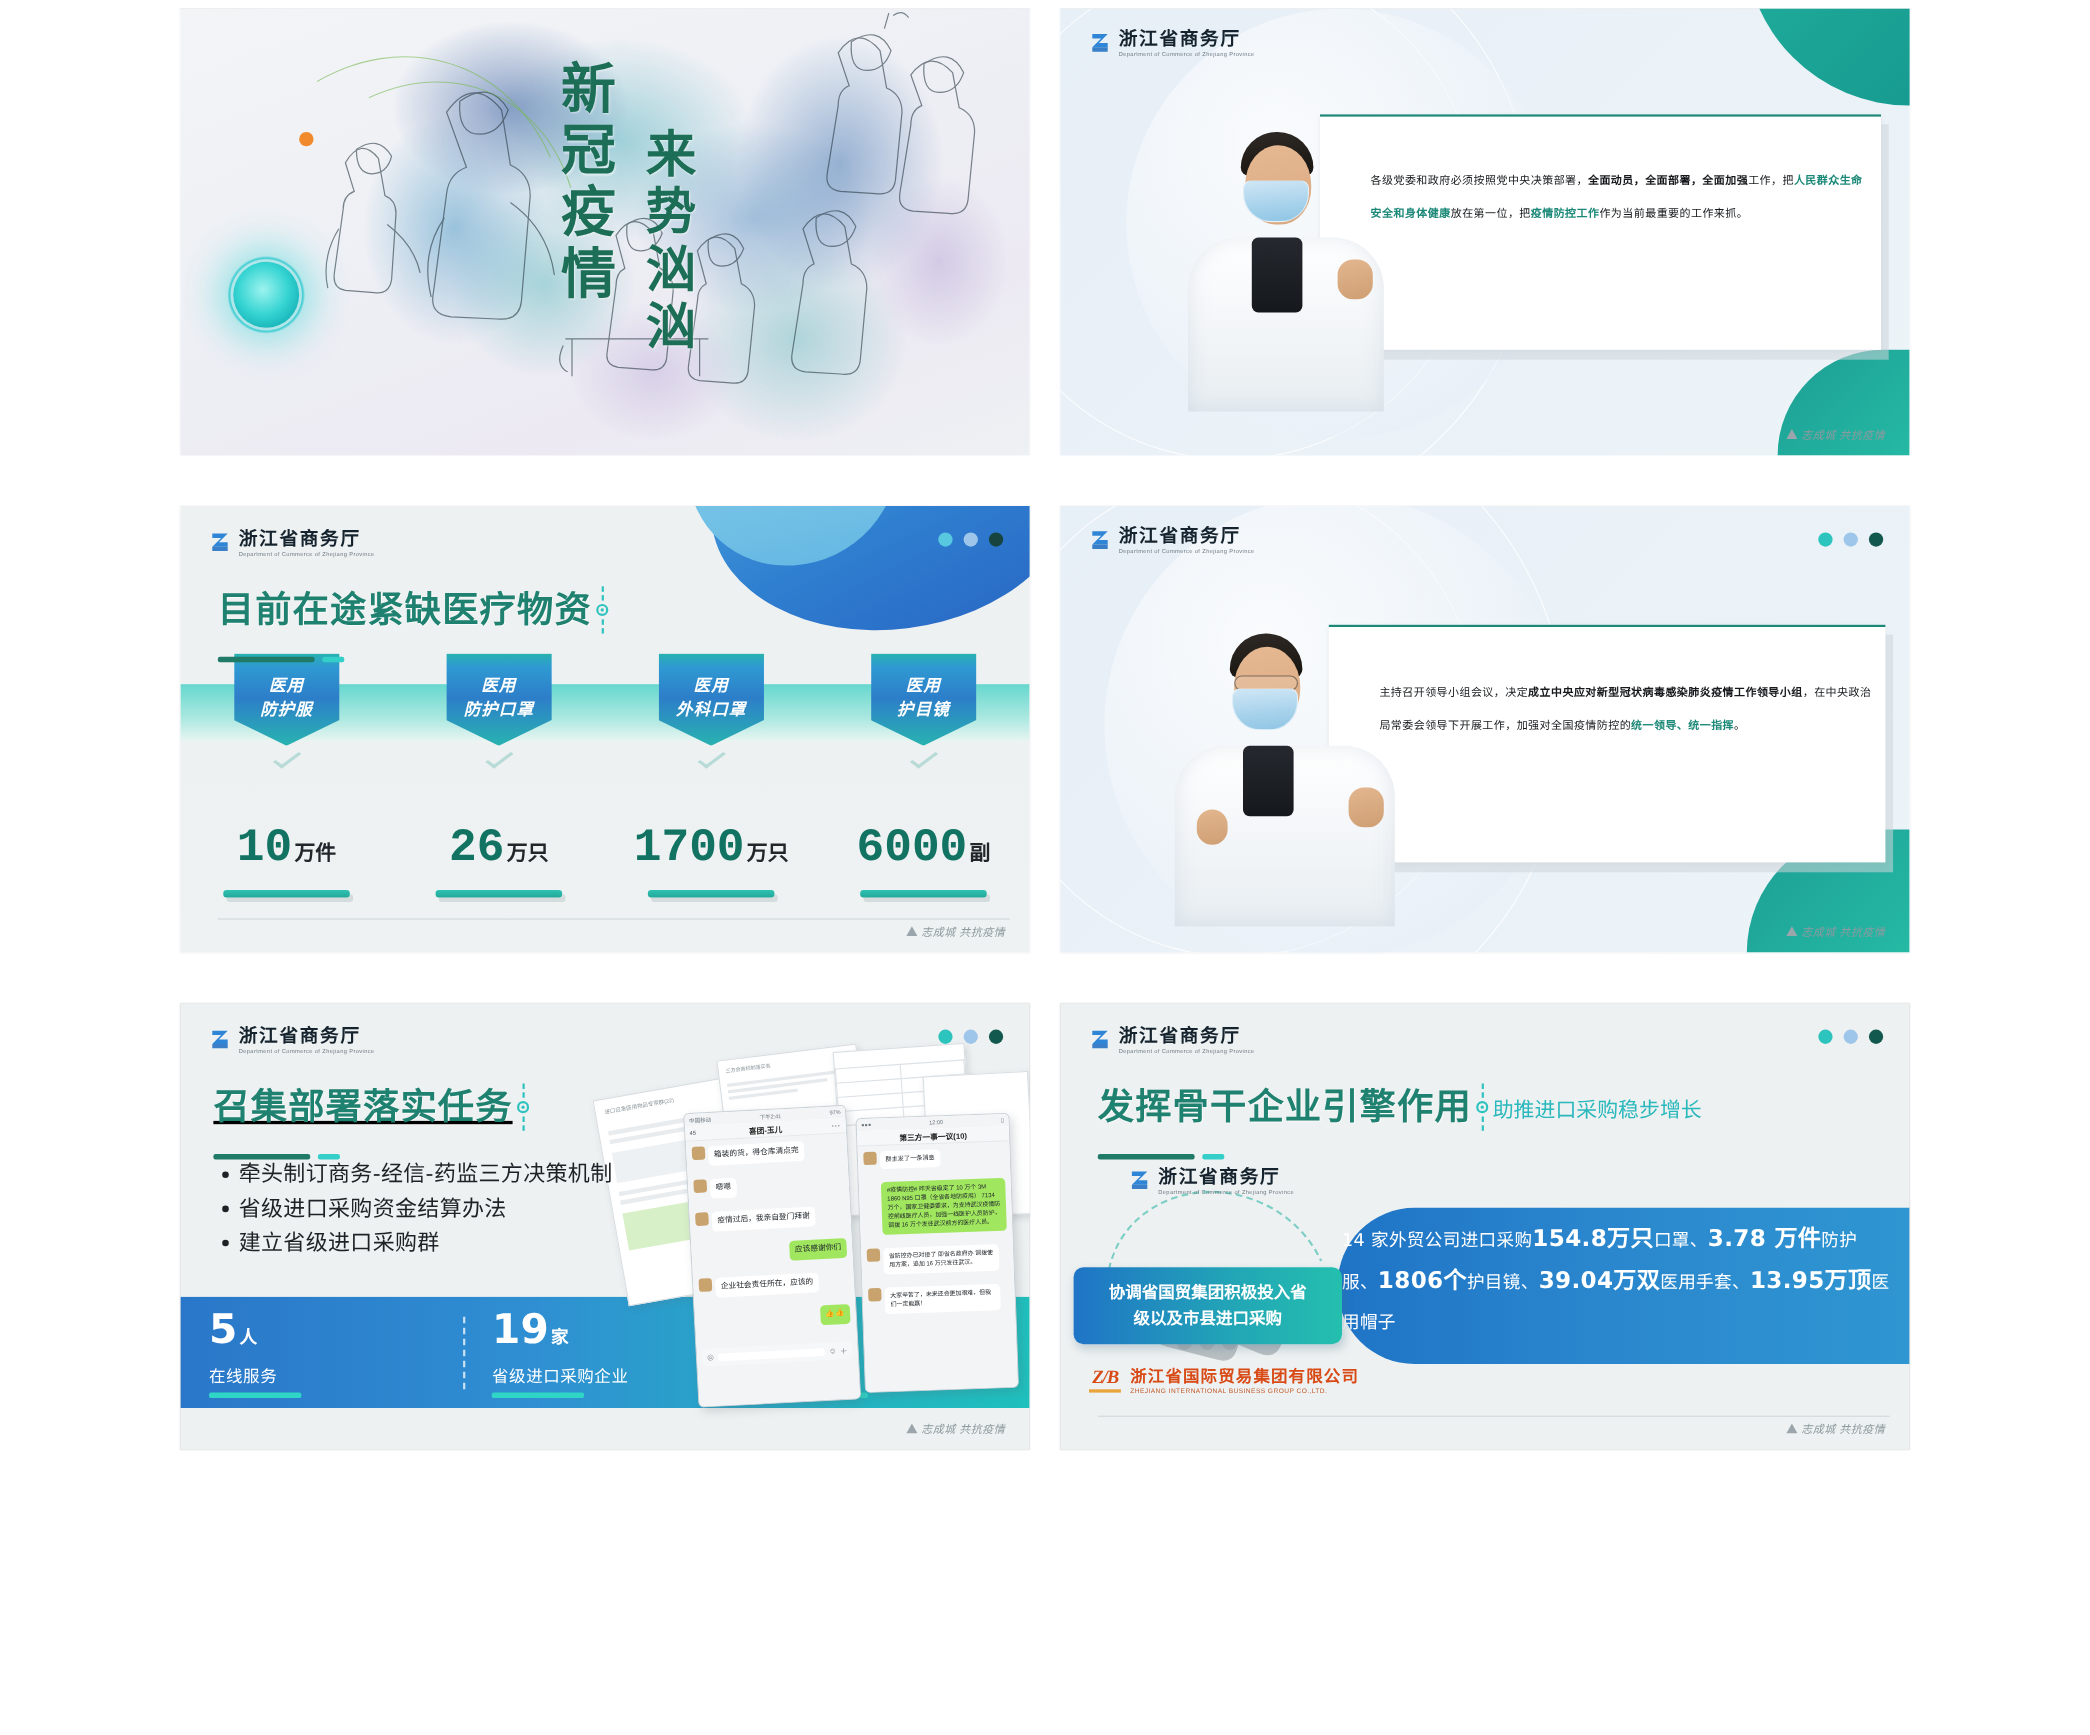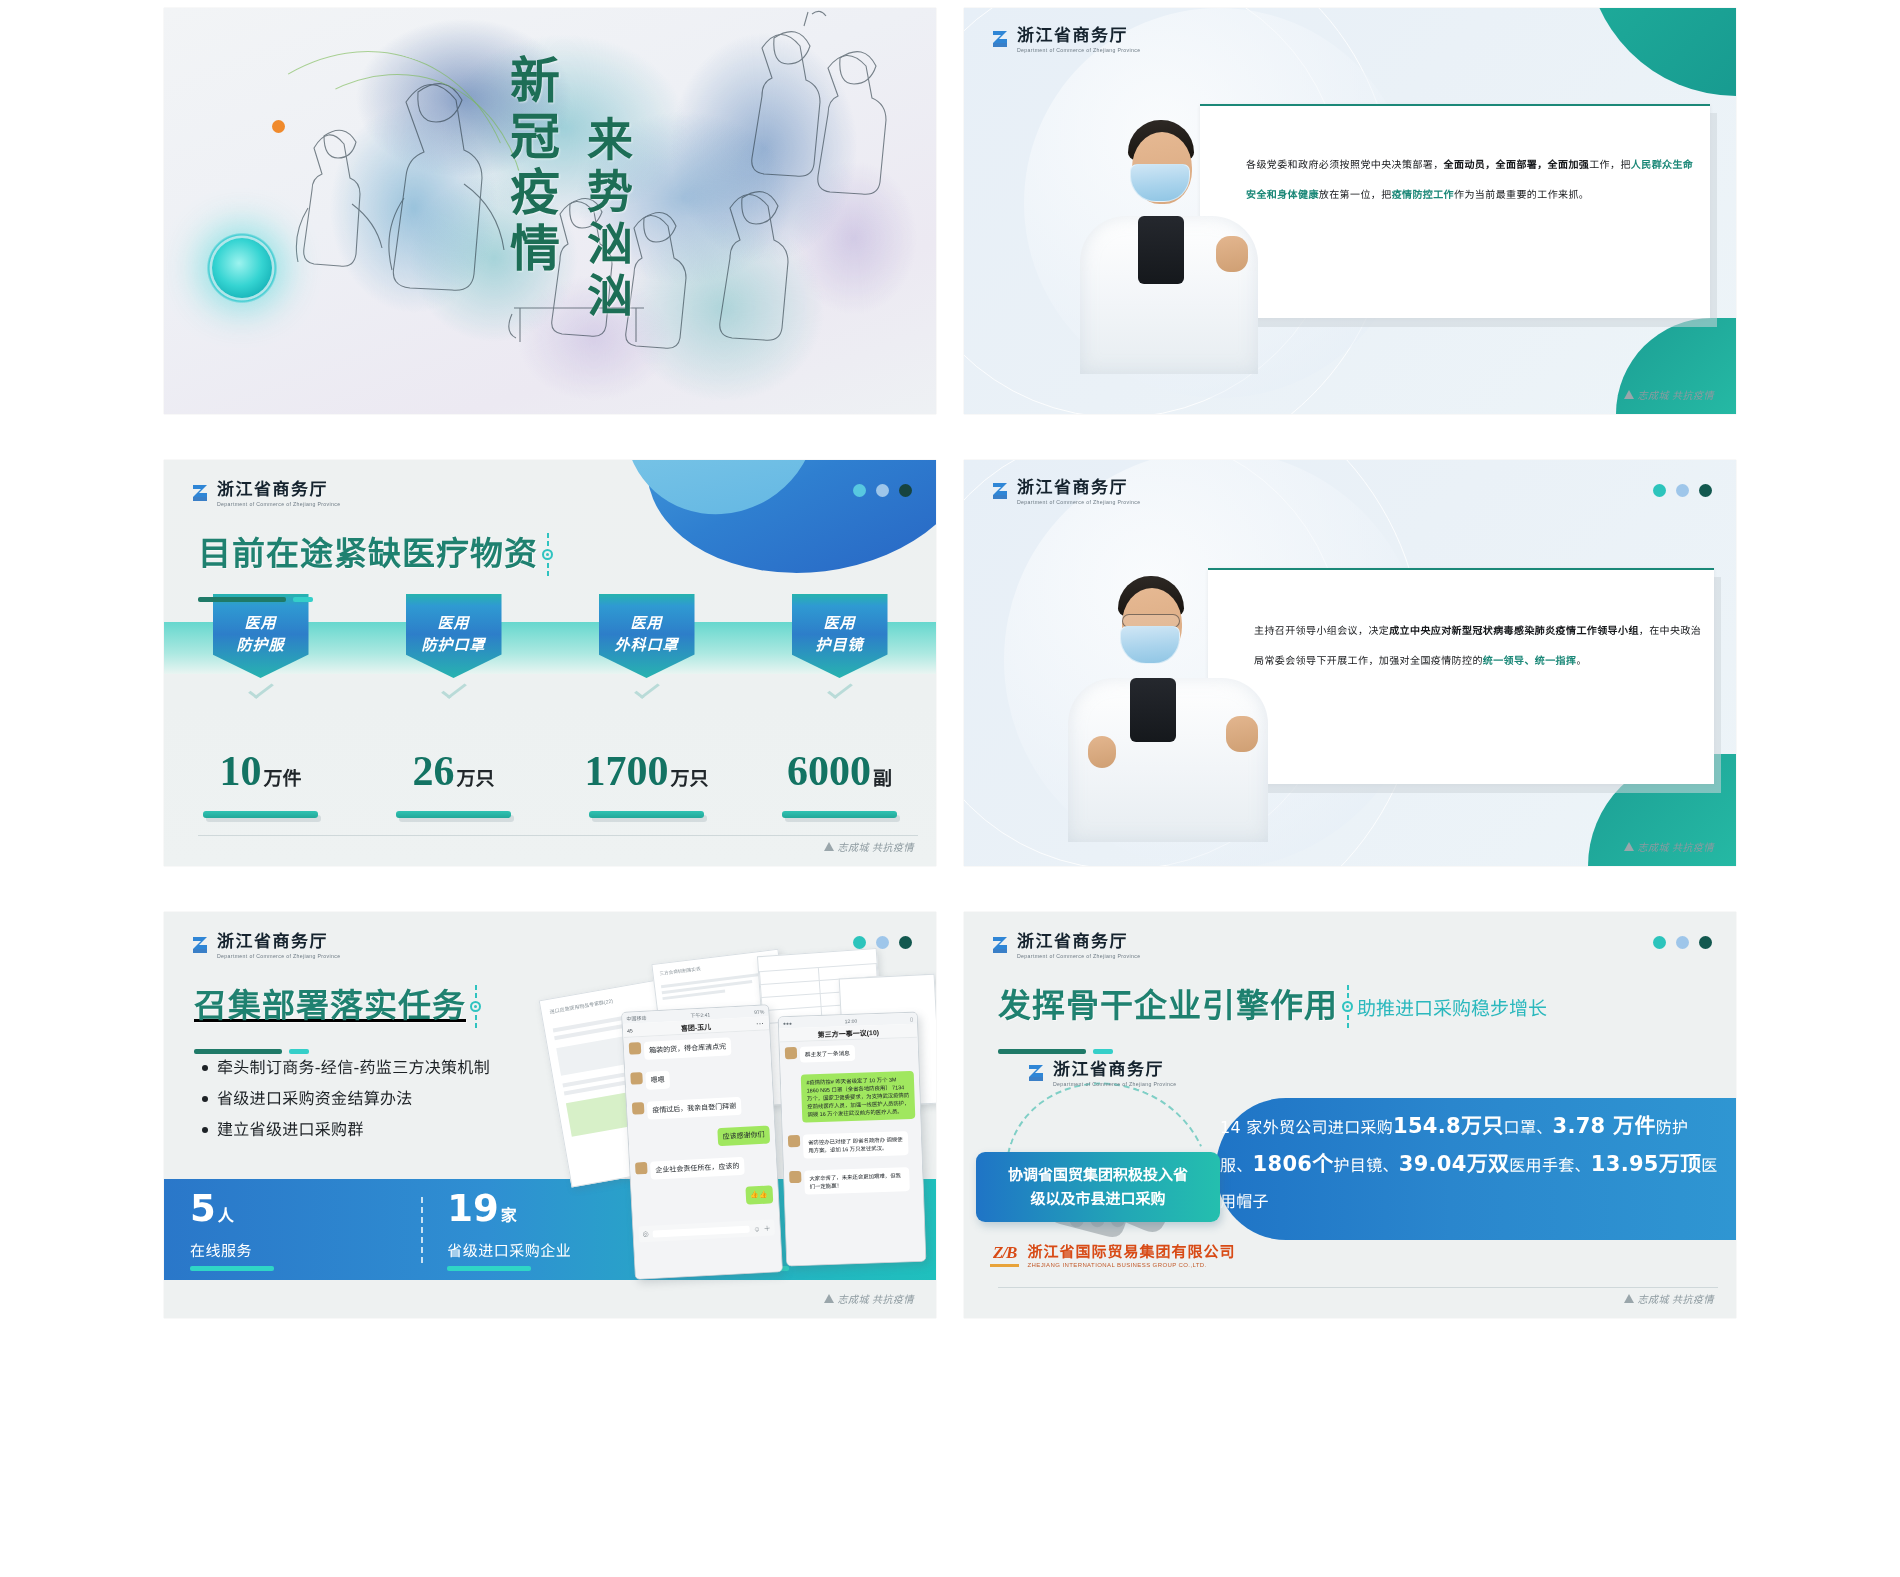--- a/index.html
+++ b/index.html
@@ -232,36 +232,36 @@
     filter: drop-shadow(3px 4px 0 rgba(200,210,212,.65));
   }
   .chev {
     margin-top: 6px; width:22px; height:10px;
     border-left:3px solid #b9dbd8; border-bottom:3px solid #b9dbd8;
     transform: rotate(-45deg) skew(8deg,8deg);
   }
   .stats { position:absolute; left:0; right:0; top:288px; display:flex; z-index:12; }
   .stat-col { flex:1; display:flex; flex-direction:column; align-items:center; }
   .stat-num {
-    font-family:Liberation Serif, serif; font-weight:bold;
+    font-family:Liberation Mono, monospace; font-weight:bold;
     font-size:42px; color:#137363; line-height:46px;
     display:flex; align-items:baseline;
   }
   .stat-num .unit { font-size:19px; color:#20262a; margin-left:2px; letter-spacing:0; }
   .stat-bar {
     margin-top:9px; width:115px; height:7px; border-radius:3px;
     background: linear-gradient(180deg,#2fc2b2 0%,#22a899 100%);
     box-shadow: 3px 4px 0 rgba(205,214,216,.8);
   }
 
   
   .s5 { background:#eef1f1; }
   .bullets {
     position:absolute; left:36px; top:140px; z-index:16;
-    font-family:"DejaVu Sans",sans-serif; font-size:16px; line-height:31px;
+    font-family:"DejaVu Sans",sans-serif; font-size:20px; line-height:31px;
     color:#1d2226; letter-spacing:.3px;
   }
   .bullets li { list-style:none; position:relative; padding-left:17px; white-space:nowrap; }
   .bullets li::before {
     content:""; position:absolute; left:2px; top:13px;
     width:6px; height:6px; border-radius:50%; background:#1d2226;
   }
   .bluebar {
     position:absolute; left:0; right:0; bottom:38px; height:101px; z-index:14;
     background: linear-gradient(90deg,#2a77c9 0%,#2f8fd2 42%,#24b2c2 78%,#1fc0bd 100%);

